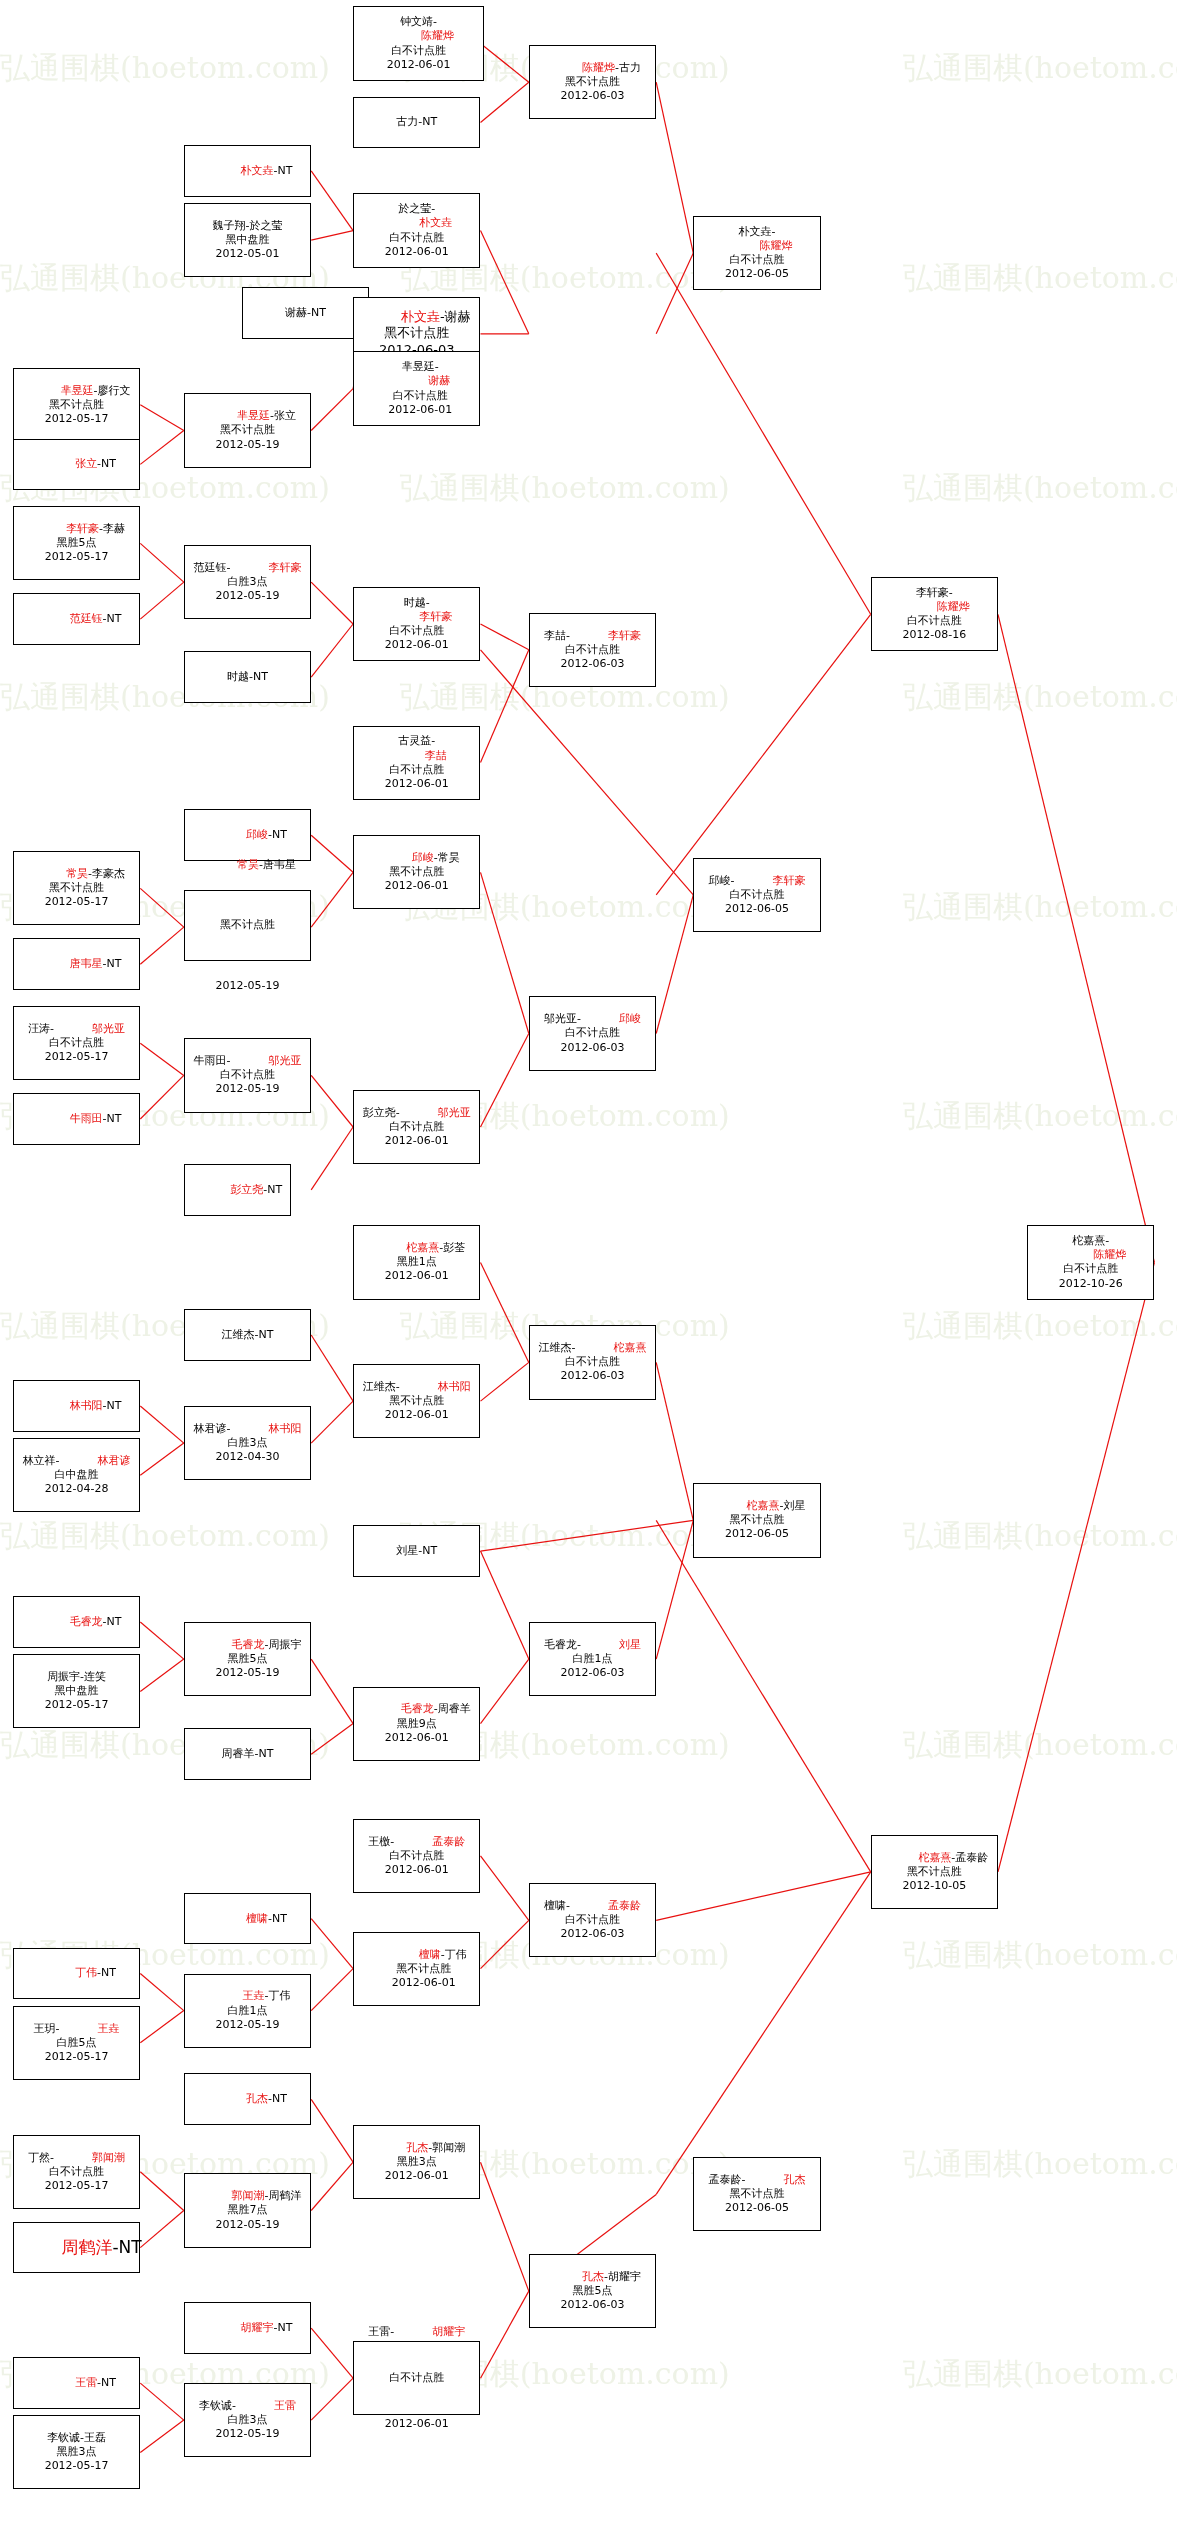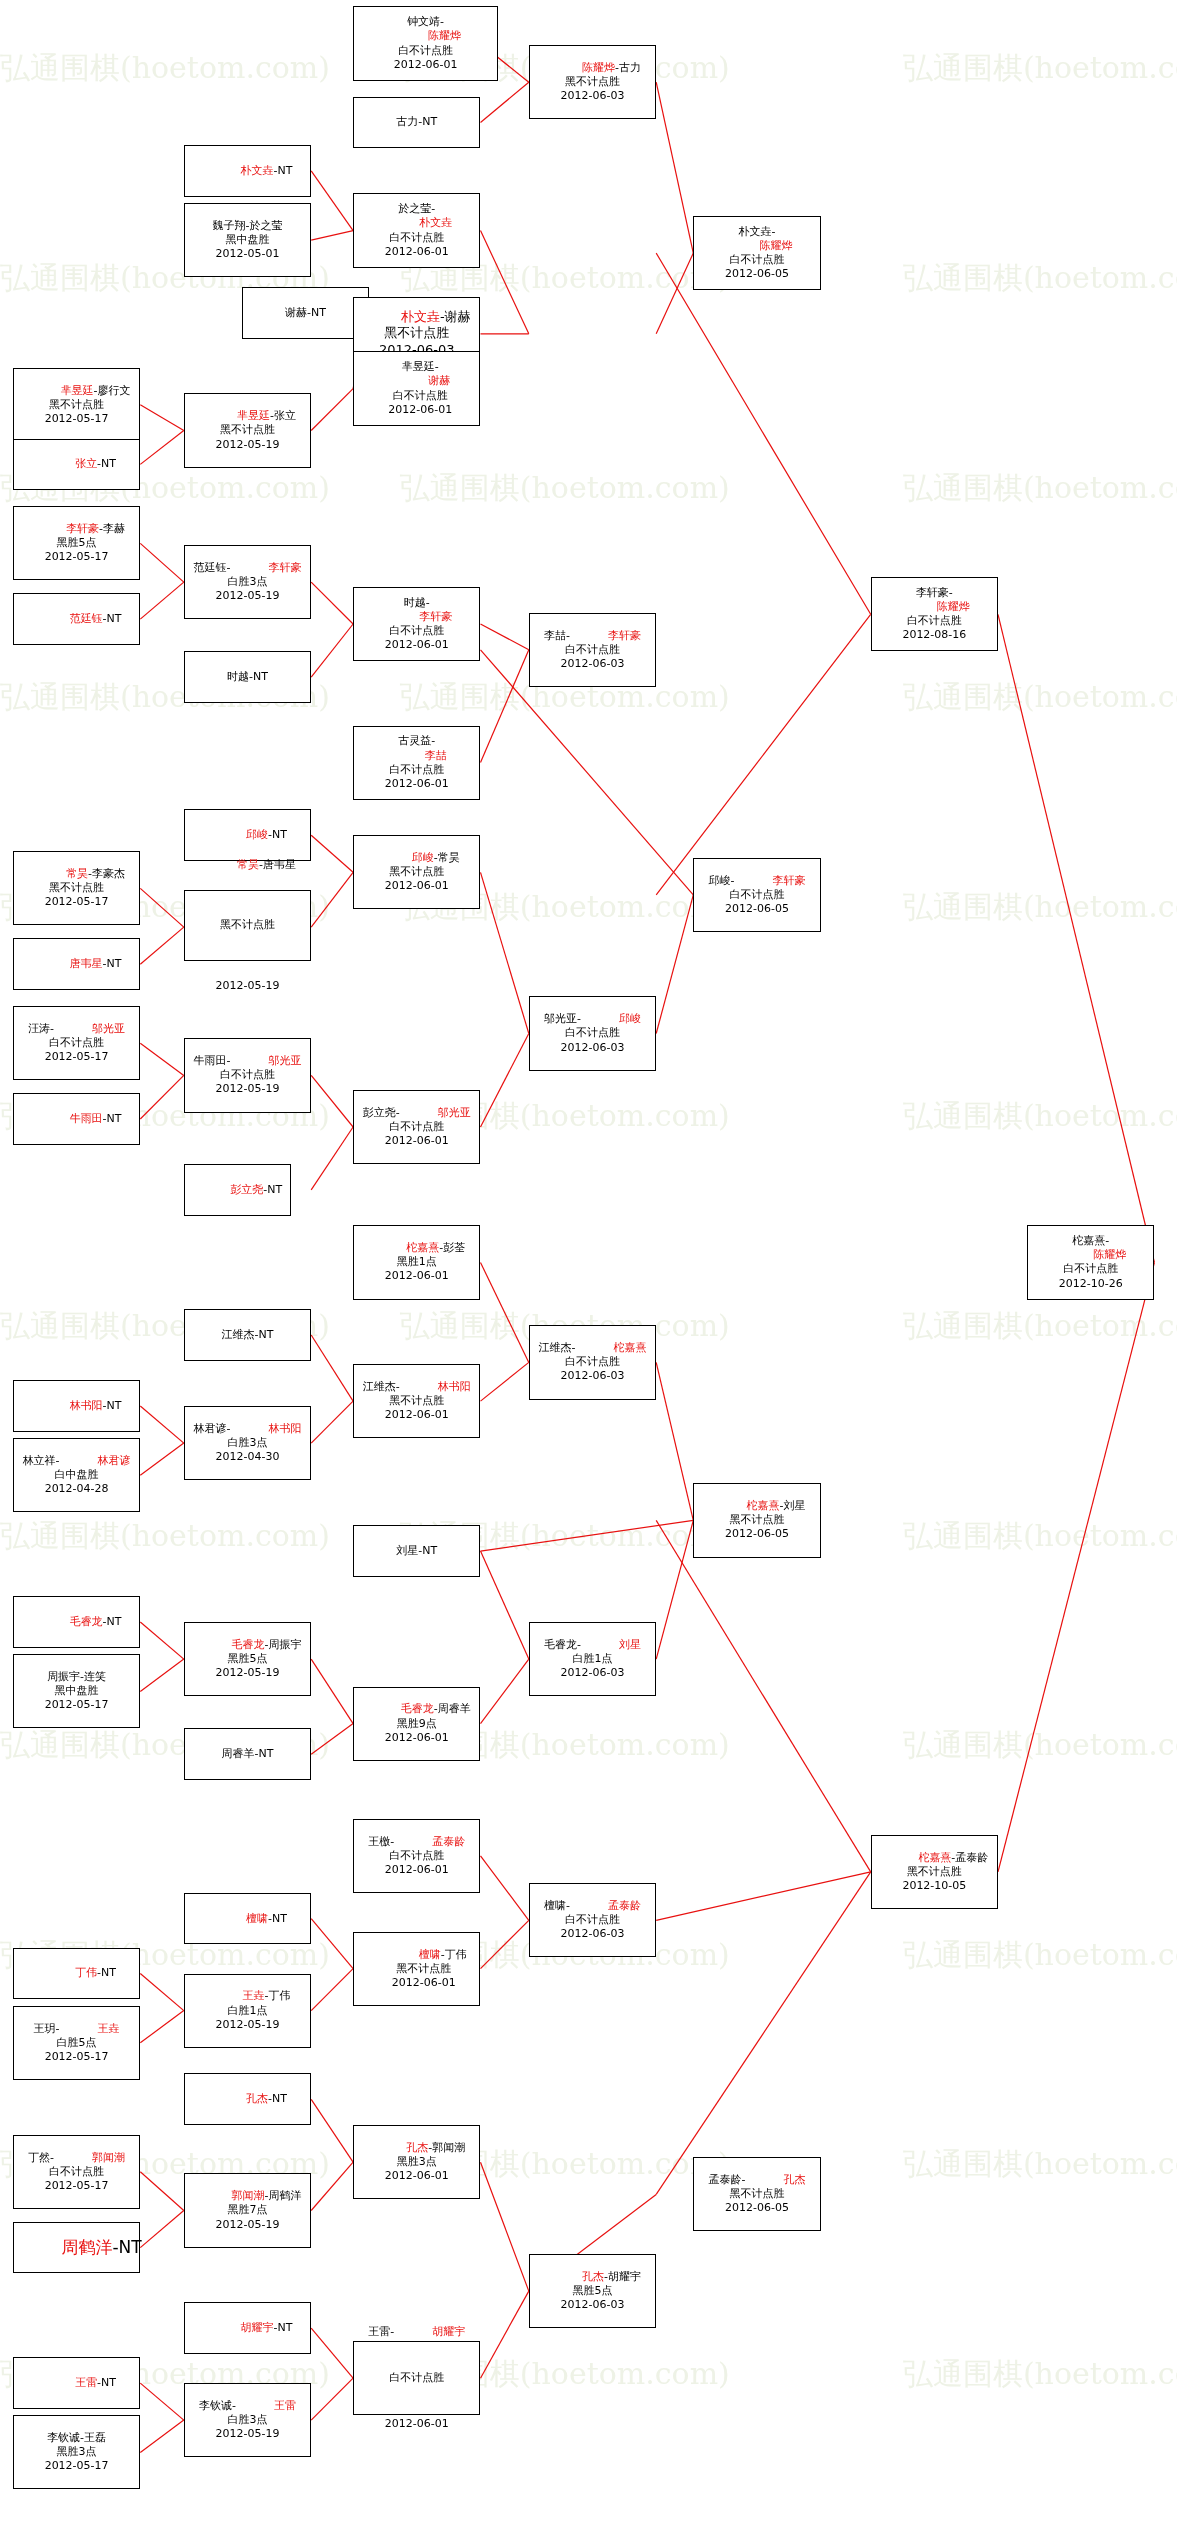--- a/index.html
+++ b/index.html
@@ -134,21 +134,21 @@
     <path d="M656.2,2194.4 L528.8,2291.1" stroke="#e8100f" stroke-width="1.2" fill="none"></path>
     <path d="M311.2,2328.2 L353.1,2378.2" stroke="#e8100f" stroke-width="1.2" fill="none"></path>
     <path d="M140.3,2383.1 L183.8,2420.1" stroke="#e8100f" stroke-width="1.2" fill="none"></path>
     <path d="M140.3,2452.4 L183.8,2420.1" stroke="#e8100f" stroke-width="1.2" fill="none"></path>
     <path d="M311.2,2420.1 L353.1,2378.2" stroke="#e8100f" stroke-width="1.2" fill="none"></path>
     <path d="M998.0,614.3 L1154.4,1262.5" stroke="#e8100f" stroke-width="1.2" fill="none"></path>
     <path d="M998.0,1871.9 L1154.4,1262.5" stroke="#e8100f" stroke-width="1.2" fill="none"></path>
   </svg>
 
 <div id="bracket">
-    <div class="node" style="left: 353.1px; top: 6.4494px; width: 145px; height: 74.168px; font-size: 10.9962px;">
+    <div class="node" style="left: 353.1px; top: 6.4494px; width: 131px; height: 74.168px; font-size: 10.9962px;">
       <div class="ln k">钟文靖-</div>
       <div class="ln r">陈耀烨</div>
       <div class="ln k">白不计点胜</div>
       <div class="ln k">2012-06-01</div>
     </div>
     <div class="node" style="left: 353.1px; top: 96.7409px; width: 127.374px; height: 51.5952px; font-size: 10.9962px;">
       <div class="ln k">古力-NT</div>
     </div>
     <div class="node" style="left: 528.844px; top: 45.1458px; width: 127.374px; height: 74.168px; font-size: 10.9962px;">
       <div class="ln"><span class="r">陈耀烨</span><span class="k">-古力</span></div>

